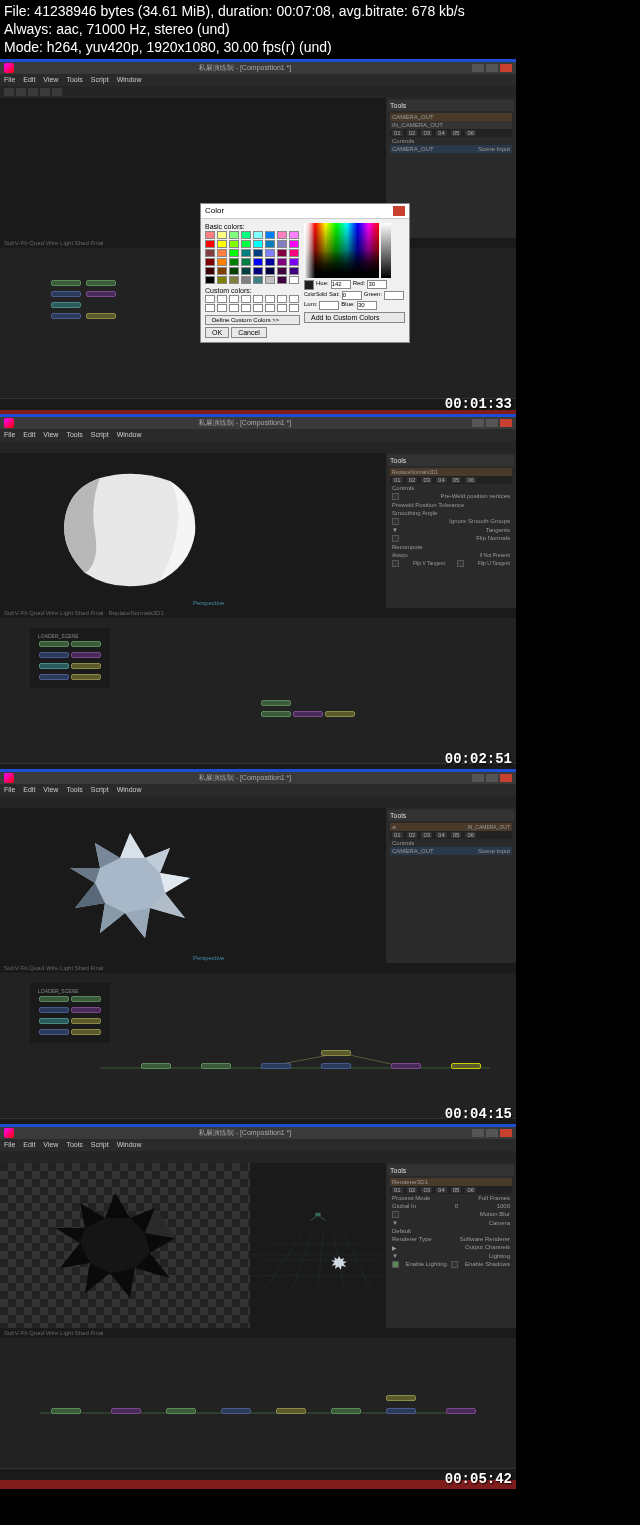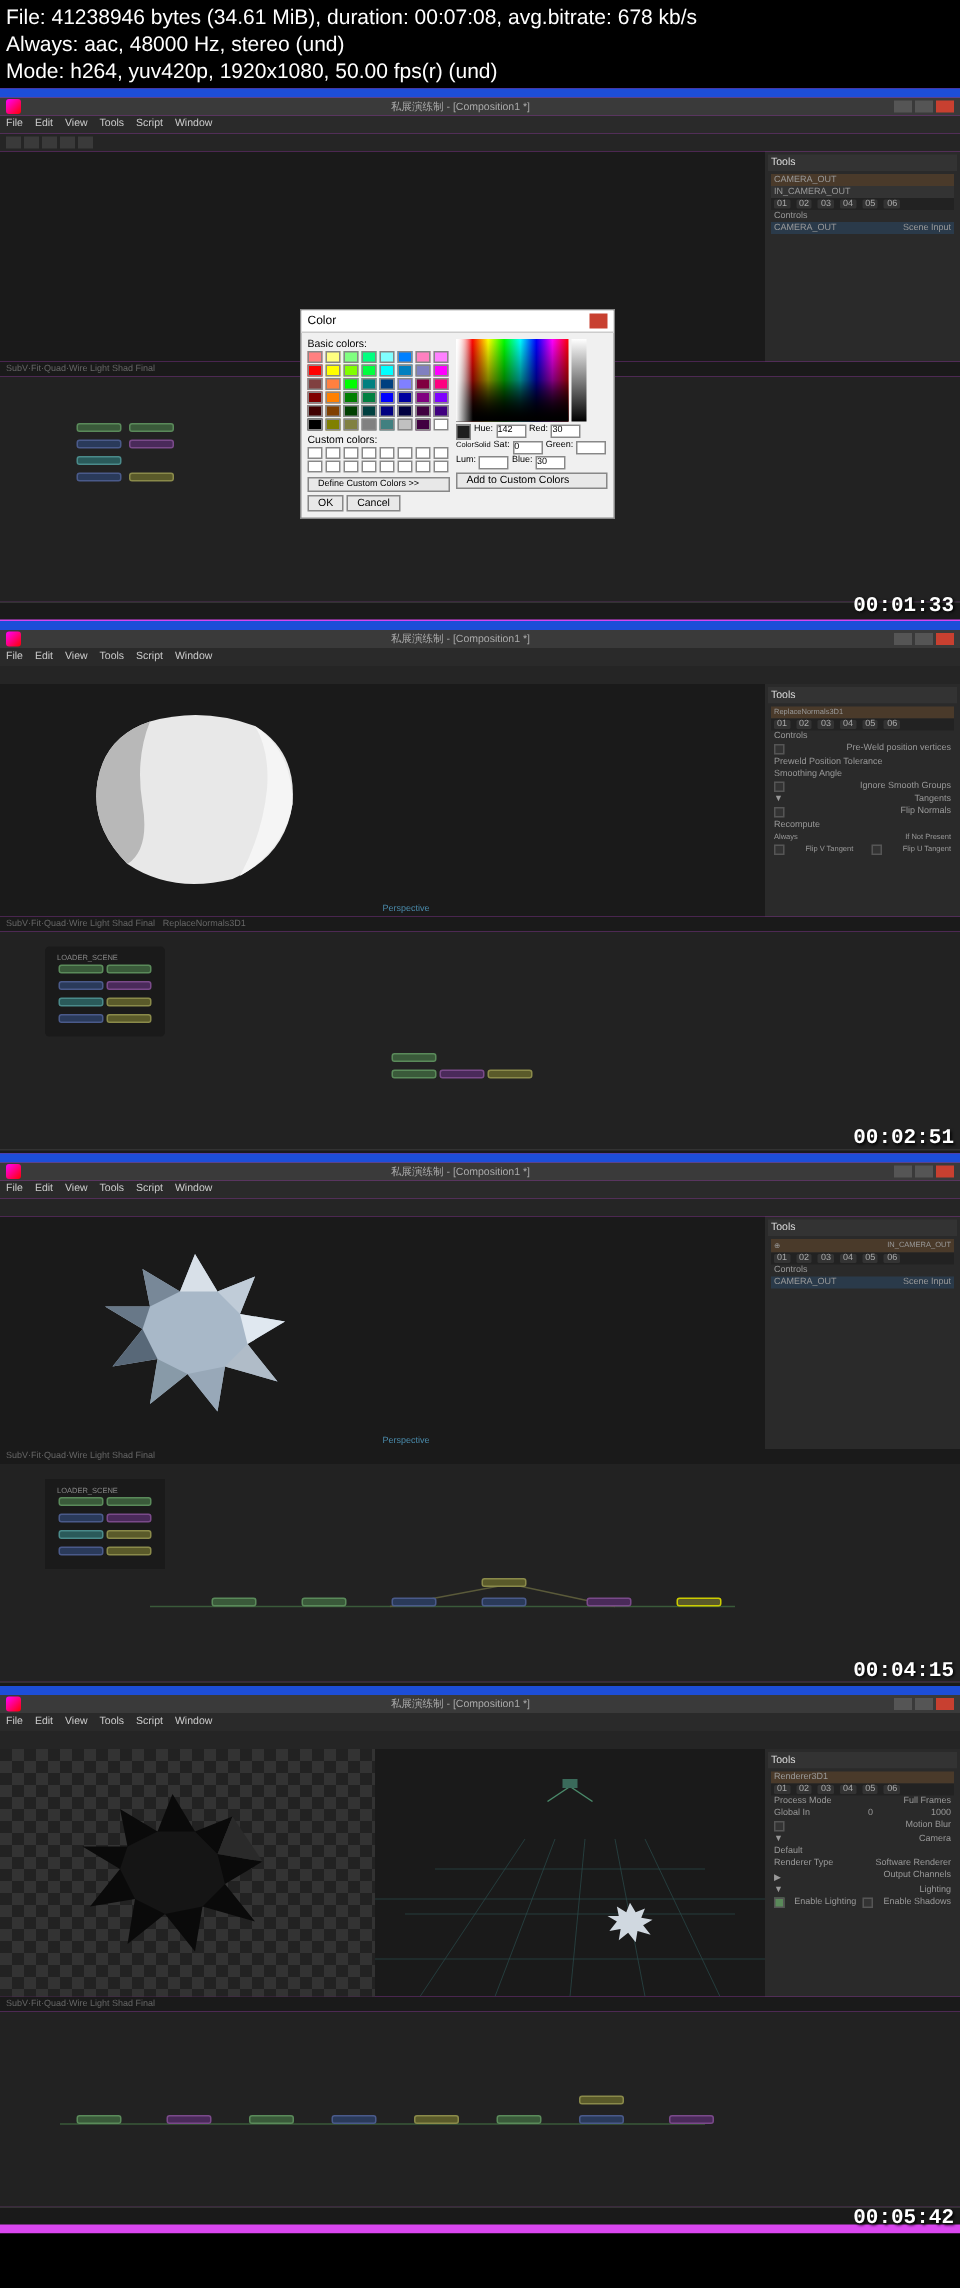--- a/index.html
+++ b/index.html
@@ -1,19 +1,19 @@
 <!DOCTYPE html>
 <html><head>
 <meta charset="utf-8">
 <style>
 * { margin: 0; padding: 0; box-sizing: border-box; }
 body { width: 640px; background: #000; font-family: Arial, sans-serif; font-size: 10px; color: #fff; }
 .header-text { color: #fff; font-size: 14px; padding: 2px 4px; background: #000; }
 .header-text div { line-height: 1.3; }
-.screenshot { width: 640px; position: relative; background: #d946ef; border-top: 6px solid #1d4ed8; }
+.screenshot { width: 516px; position: relative; background: #7f1d1d; border-top: 3px solid #1d4ed8; }
 .title-bar { height: 12px; background: #3a3a3a; display: flex; align-items: center; padding: 0 4px; font-size: 7px; color: #aaa; }
 .title-bar .logo { width: 10px; height: 10px; background: linear-gradient(135deg, #f0f, #f00); border-radius: 2px; margin-right: 4px; }
 .title-bar .title-center { flex: 1; text-align: center; }
 .title-bar .win-controls { display: flex; gap: 2px; }
 .title-bar .win-btn { width: 12px; height: 8px; background: #555; }
 .menu-bar { height: 12px; background: #2a2a2a; display: flex; padding: 0 4px; font-size: 7px; color: #ccc; gap: 8px; align-items: center; }
 .toolbar { height: 12px; background: #252525; display: flex; align-items: center; padding: 0 4px; gap: 2px; }
 .toolbar .tb-btn { width: 10px; height: 8px; background: #3a3a3a; }
 .content-area { display: flex; }
 .viewport-area { flex: 1; background: #1a1a1a; position: relative; }
@@ -54,22 +54,22 @@
 .timestamp-overlay { position: absolute; bottom: 2px; right: 4px; font-family: 'Courier New', monospace; font-size: 14px; color: #fff; font-weight: bold; text-shadow: 1px 1px 2px #000; }
 .checker-bg { background-image: repeating-conic-gradient(#333 0 25%, #222 0 50%); background-size: 16px 16px; }
 .control-row { display: flex; justify-content: space-between; padding: 1px 2px; font-size: 6px; color: #999; }
 .checkbox { width: 7px; height: 7px; background: #333; border: 1px solid #555; display: inline-block; vertical-align: middle; margin-right: 2px; }
 </style>
 </head>
 <body>
 
 <div class="header-text">
   <div><span>File:</span> <span>41238946 bytes (34.61 MiB), duration: 00:07:08, avg.bitrate: 678 kb/s</span></div>
-  <div><span>Always:</span> <span>aac, 48000 Hz, stereo (und)</span></div>
-  <div><span>Mode:</span> <span>h264, yuv420p, 1920x1080, 50.00 fps(r) (und)</span></div>
+  <div><span>Always:</span> <span>aac, 71000 Hz, stereo (und)</span></div>
+  <div><span>Mode:</span> <span>h264, yuv420p, 1920x1080, 30.00 fps(r) (und)</span></div>
 </div>
 
 <div class="screenshot" style="height:355px;">
   <div class="title-bar">
     <div class="logo"></div>
     <div class="title-center">私展演练制 - [Composition1 *]</div>
     <div class="win-controls">
       <div class="win-btn"></div>
       <div class="win-btn"></div>
       <div class="win-btn" style="background:#c84030"></div>

